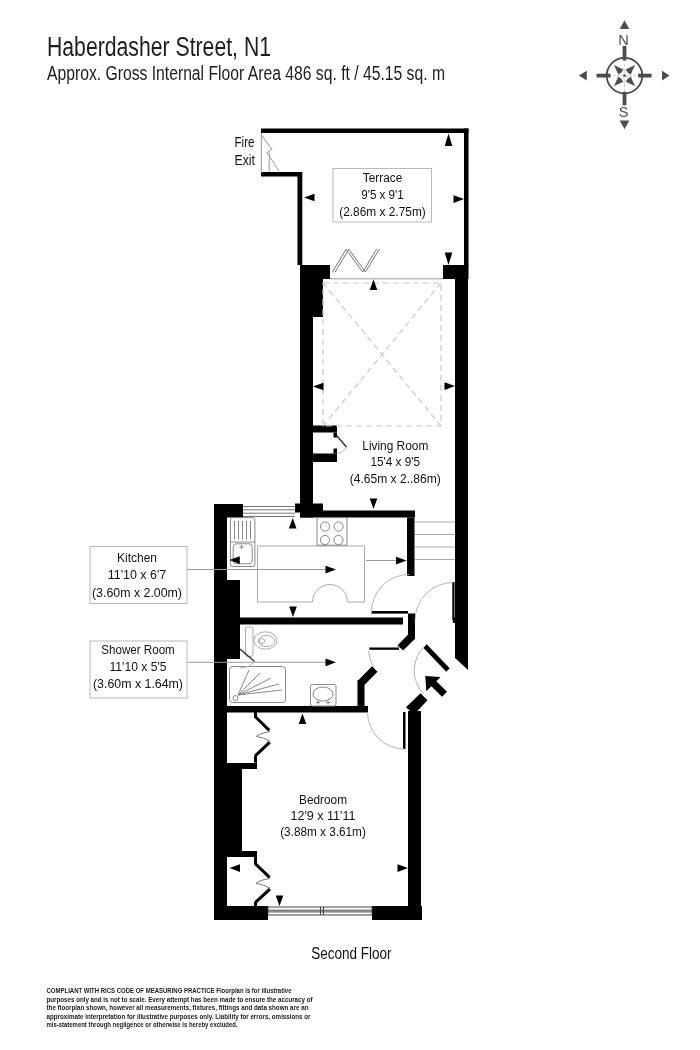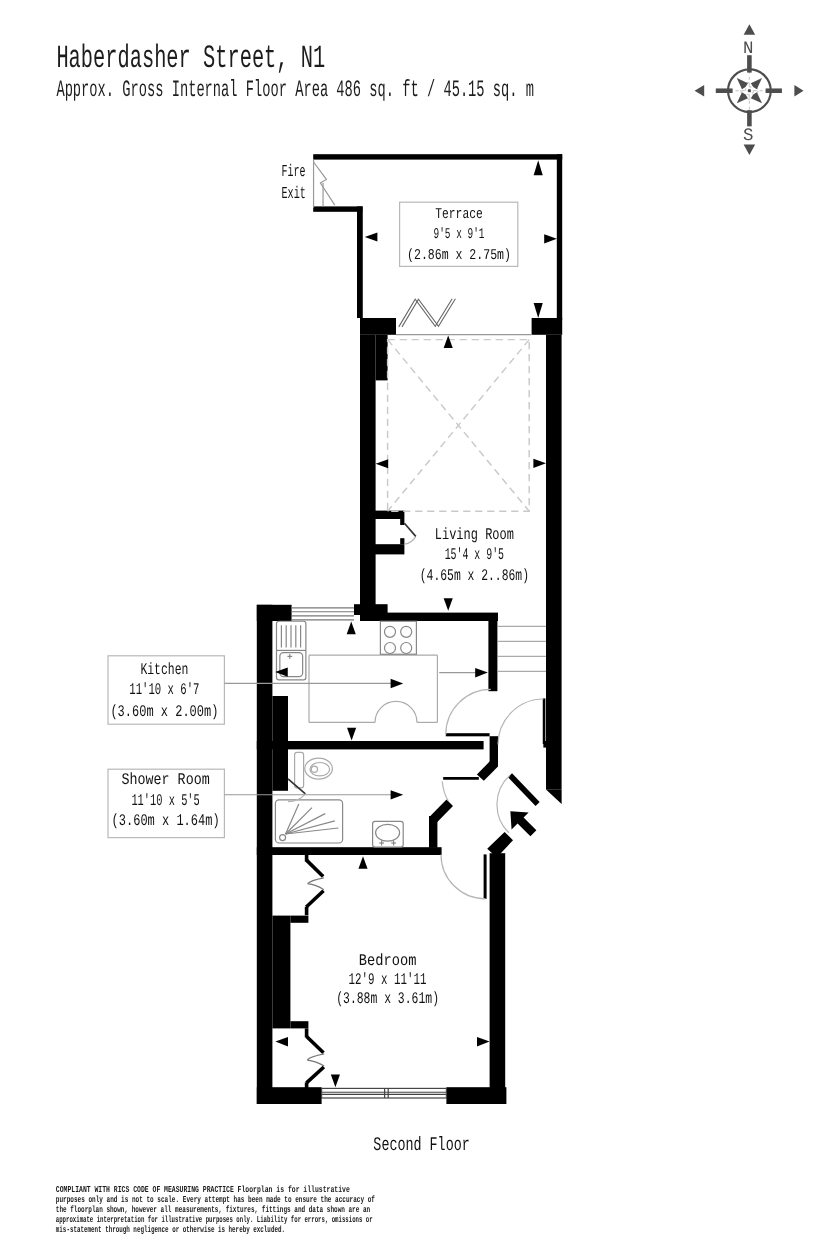--- a/index.html
+++ b/index.html
@@ -1,18 +1,18 @@
 <!DOCTYPE html>
 <html><head>
 <meta charset="utf-8">
 <style>
   html,body{margin:0;padding:0;background:#fff;}
   *{-webkit-font-smoothing:antialiased;}
   #page{position:relative;width:700px;height:1050px;background:#fff;overflow:hidden;
-        font-family:Liberation Mono, monospace;}
+        font-family:Liberation Sans, sans-serif;}
   svg{position:absolute;left:0;top:0;}
 </style>
 </head>
 <body>
 <div id="page">
 <svg width="700" height="1050" viewBox="0 0 700 1050">
 
   <g fill="#1d1d1d">
     <text x="47" y="56" font-size="27" textLength="224" lengthAdjust="spacingAndGlyphs">Haberdasher Street, N1</text>
     <text x="47" y="80.3" font-size="19.5" textLength="398" lengthAdjust="spacingAndGlyphs">Approx. Gross Internal Floor Area 486 sq. ft / 45.15 sq. m</text>

